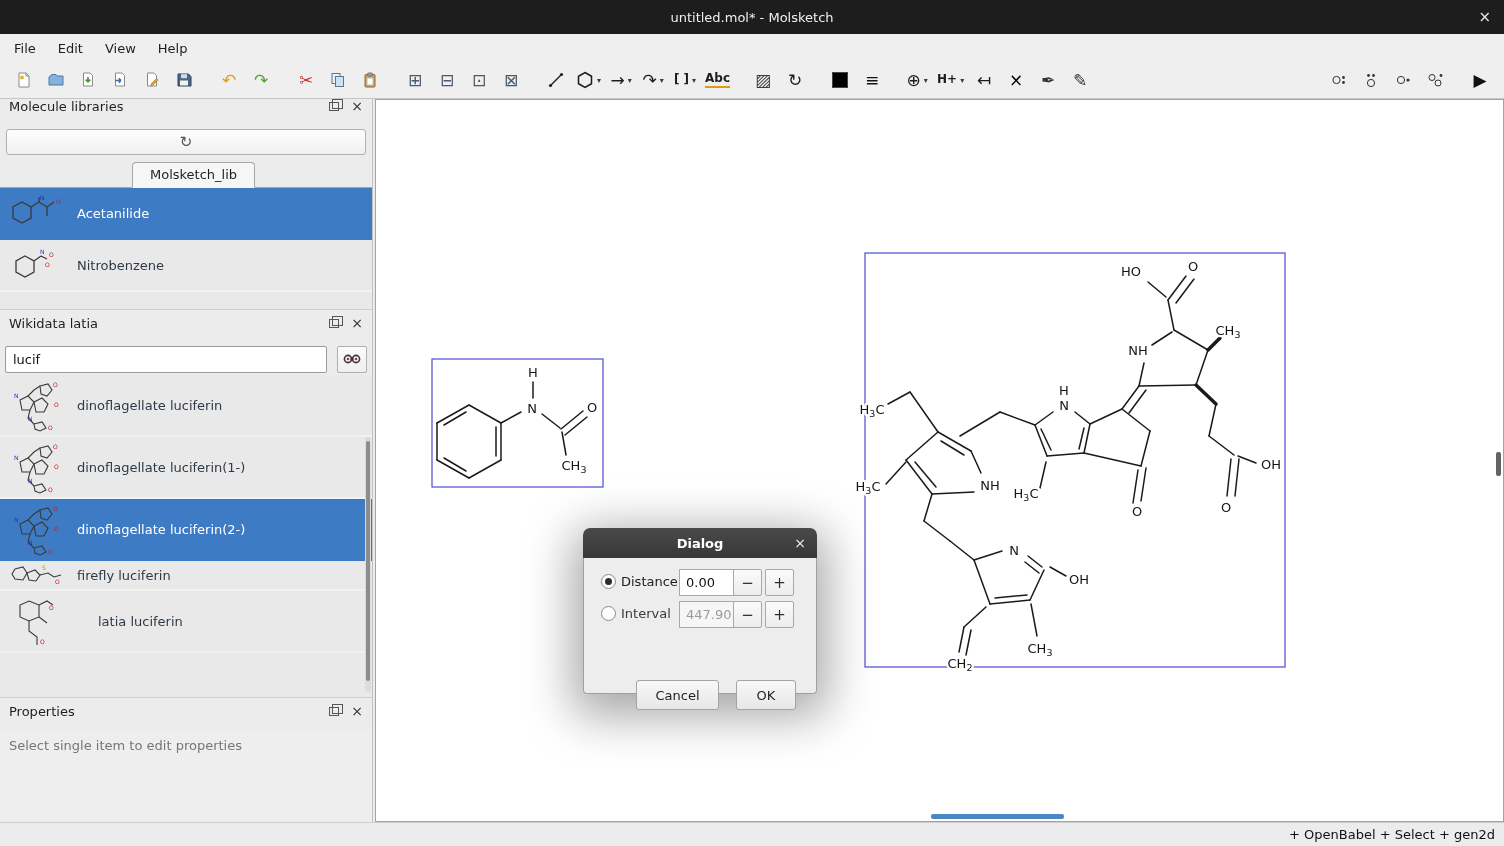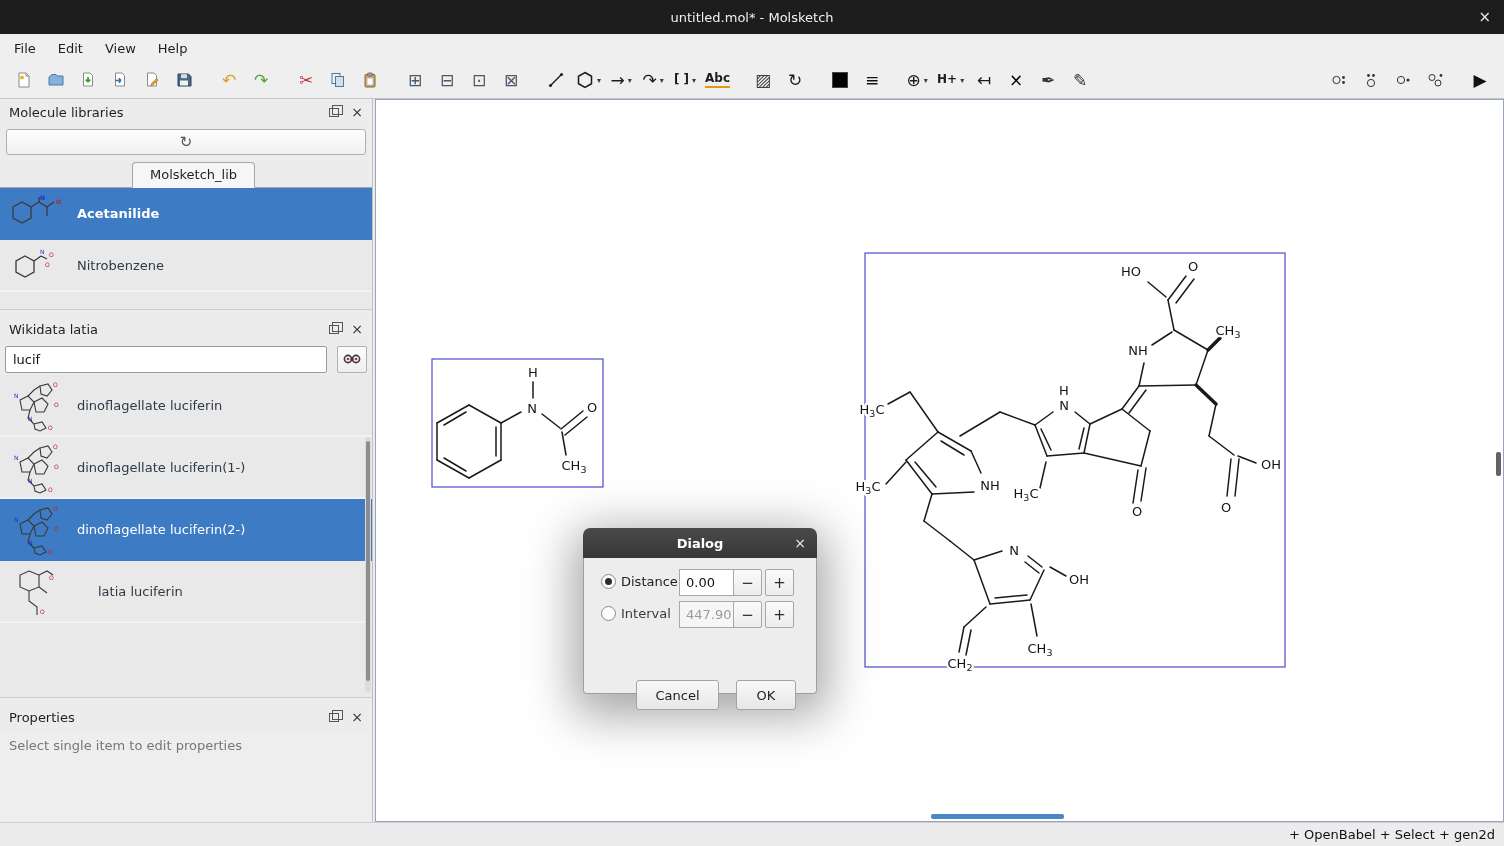--- a/index.html
+++ b/index.html
@@ -25,21 +25,21 @@
   .toolbtn .glyph{font-size:17px;line-height:1;}
   .toolbtn .txtic{font-size:12px;font-weight:bold;color:#1c1c1c;line-height:1.1;}
   .toolbtn .svgic{display:flex;}
   .toolbtn .dd{font-size:8px;color:#3c3c3c;margin-left:3px;}
   .toolbtn.gap{margin-left:16px;}
   .toolbtn.push{margin-left:auto;}
 
   
   #leftpanel{position:absolute;left:0;top:99px;width:373px;height:723px;background:#ececec;
     border-right:1px solid #c2c2c2;display:flex;flex-direction:column;}
-  .dockheader{height:26px;min-height:26px;display:flex;align-items:center;padding:0 9px;color:#1f1f1f;}
+  .dockheader{height:26px;min-height:26px;display:flex;align-items:flex-start;padding:0 9px;color:#1f1f1f;}
   .dockheader .title{flex:1;}
   .dockctl{display:flex;gap:12px;align-items:center;color:#444;}
   .float-ic{width:10px;height:9px;border:1px solid #555;position:relative;background:#ececec;}
   .float-ic::before{content:"";position:absolute;left:2px;top:-4px;width:9px;height:8px;border:1px solid #555;}
   .dock-x{font-size:14px;color:#333;line-height:1;}
   #refreshBtn{margin:4px 6px 0 6px;height:26px;border:1px solid #b0b0b0;border-radius:3px;
     background:linear-gradient(#fdfdfd,#f0f0f0);display:flex;align-items:center;justify-content:center;
     font-size:15px;color:#555;}
   .tabbar{height:27px;min-height:27px;position:relative;border-bottom:1px solid #a6a6a6;margin-top:6px;}
   .tab{position:absolute;left:132px;bottom:-1px;padding:4px 17px 5px 17px;background:#f6f6f6;
@@ -321,21 +321,21 @@
       <span class="dock-x">×</span>
     </span>
   </div>
   <button id="refreshBtn">
     <span>↻</span>
   </button>
   <div class="tabbar">
     <div class="tab">Molsketch_lib</div>
   </div>
   <div id="libList" class="list">
-      <div class="librow sel" style="height: 52px; font-weight: bold;">
+      <div class="librow sel" style="height: 52px;">
         <div class="thumbbox">
           <svg width="56" height="40">
             <g fill="none" stroke="#3a3a3a" stroke-width="1.3">
               <polygon points="13,9 22,14 22,25 13,30 4,25 4,14"></polygon>
               <polyline points="22,14 30,9 30,4"></polyline>
               <polyline points="30,9 38,14 38,23"></polyline>
               <line x1="38" y1="14" x2="45" y2="9"></line>
             </g>
             <text x="31" y="7" font-size="6" fill="#2030c0">N</text>
             <text x="47" y="11" font-size="6" fill="#c02020">O</text>
@@ -442,20 +442,34 @@
             <g font-size="6">
               <text x="4" y="20" fill="#2030c0">N</text>
               <text x="43" y="9" fill="#c02020">O</text>
               <text x="44" y="29" fill="#c02020">O</text>
               <text x="18" y="43" fill="#2030c0">N</text>
               <text x="38" y="52" fill="#c02020">O</text>
             </g>
           </svg>
         </div>
         <span class="rowlabel">dinoflagellate luciferin(2-)</span>
+      </div>
+      <div class="librow" style="height: 30px;">
+        <div class="thumbbox">
+          <svg width="60" height="24">
+            <g fill="none" stroke="#3a3a3a" stroke-width="1.1">
+              <polygon points="8,6 16,4 20,10 16,17 8,16 5,11"></polygon>
+              <polygon points="20,10 28,7 33,12 29,18 22,17"></polygon>
+              <polyline points="33,12 41,10 47,14 54,12"></polyline>
+            </g>
+            <text x="35" y="7" font-size="6" fill="#b09000">S</text>
+            <text x="48" y="21" font-size="6" fill="#c02020">O</text>
+          </svg>
+        </div>
+        <span class="rowlabel">firefly luciferin</span>
       </div>
       <div class="librow" style="height: 62px; gap: 28px;">
         <div class="thumbbox">
           <svg width="44" height="56">
             <g fill="none" stroke="#3a3a3a" stroke-width="1.1">
               <polygon points="14,8 24,12 24,24 14,28 5,24 5,12"></polygon>
               <polyline points="24,12 32,8 38,12"></polyline>
               <polyline points="14,28 14,38 22,44 22,52"></polyline>
               <line x1="24" y1="24" x2="32" y2="30"></line>
             </g>

